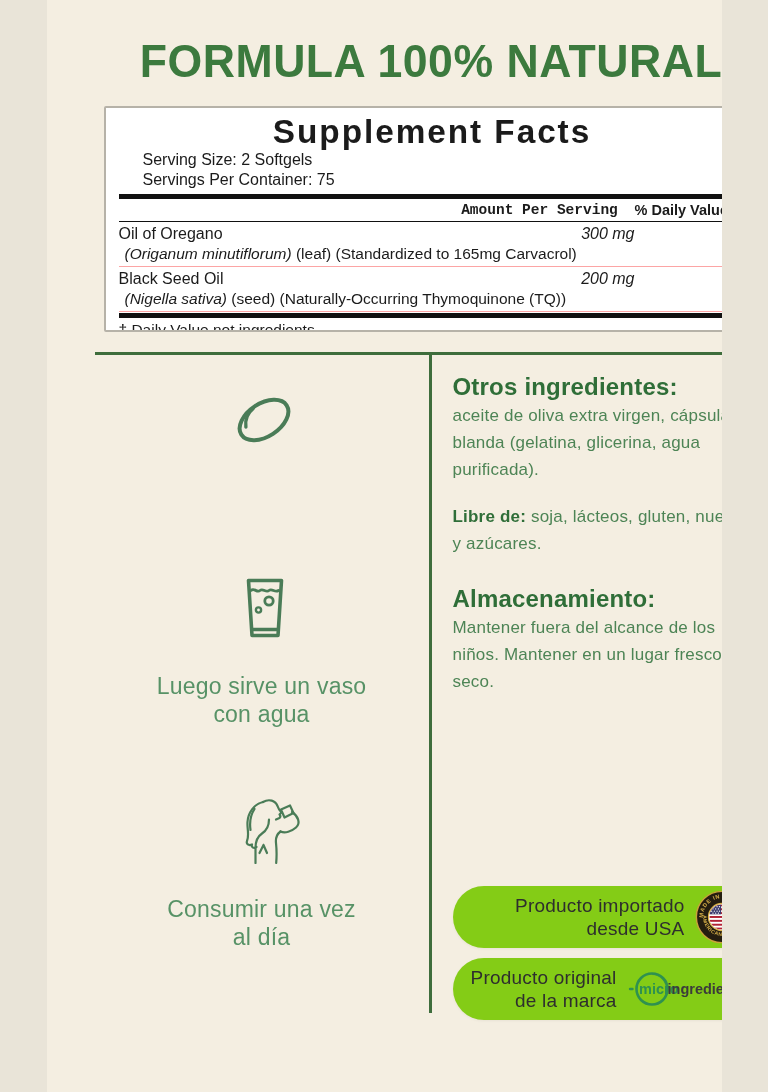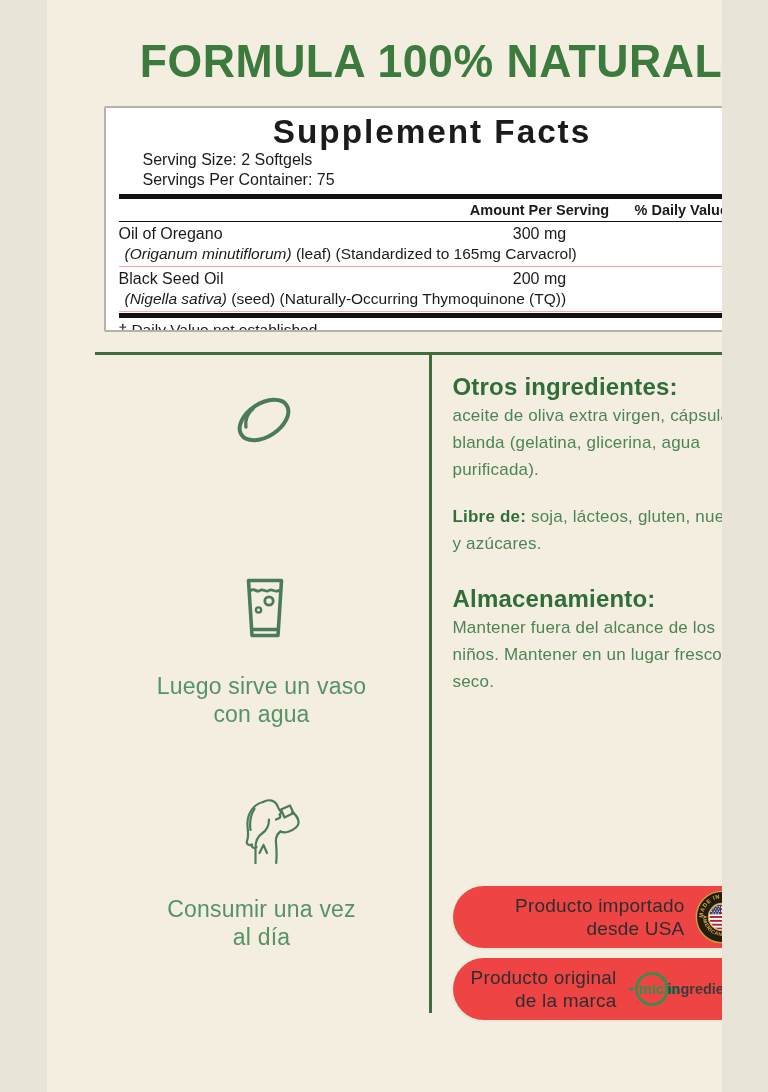--- a/index.html
+++ b/index.html
@@ -36,27 +36,27 @@
     transform:scaleX(0.98);
   }
   .sf-serving { font-size:16px; line-height:20px; font-weight:500;margin-left:24px; }
   .sf-bar { height:5px; background:#111; margin-top:4px; }
   .sf-head {
     display:flex; align-items:flex-end;
     font-size:14.5px; font-weight:bold; line-height:22px;
     border-bottom:1.5px solid #111;
   }
   .sf-head .c-name { flex:1; }
-  .sf-head .c-amt { width:190px; text-align:center; }
+  .sf-head .c-amt { width:190px; text-align:center;font-family:Liberation Mono, monospace; }
   .sf-head .c-dv  { width:110px; text-align:left; }
   .sf-row { border-bottom:1px solid #fca5a5; padding:1px 0 2px 0; }
   .sf-row:last-of-type { border-bottom:none; }
   .sf-row .r1 { display:flex; font-size:16px; line-height:21px; }
   .sf-row .r1 .c-name { flex:1; }
-  .sf-row .r1 .c-amt { width:190px; text-align:center; }
+  .sf-row .r1 .c-amt { width:190px; text-align:right;font-style:italic; }
   .sf-row .r1 .c-dv  { width:110px; text-align:right; }
   .sf-row .r2 { font-size:15.5px; line-height:20px; padding-left:6px; }
   .sf-row .r2 .latin { font-style:italic; }
   .sf-footbar { height:5px; background:#111; margin-top:1px; }
   .sf-footnote { font-size:15.5px; line-height:24px; }
   
   .hline { position:absolute; left:48px; top:352px; width:668px; height:3px; background:#3e6d3c; }
   .vline { position:absolute; left:382px; top:352px; width:3px; height:661px; background:#3e6d3c; }
   
   .step-icon { position:absolute; }
@@ -69,21 +69,21 @@
   
   .right-col { position:absolute; left:406px; top:372px; width:314px; color:#4d8455; }
   .right-col h2 { font-size:24px; line-height:30px; color:#2f6e38; font-weight:bold; letter-spacing:0.2px; }
   .right-col p  { font-size:17px; line-height:27px; letter-spacing:0.2px; }
   .right-col .sec2 { margin-top:20px; }
   .right-col .sec3 { margin-top:27px; }
   .right-col b { color:#2f6e38; }
   
   .badge {
     position:absolute; left:406px; width:308px; height:62px;
-    background:#ef4444; border-radius:31px;
+    background:#84cc16; border-radius:31px;
     display:flex; align-items:center; justify-content:flex-end;
     padding:0 12px 0 18px;
     box-shadow:0 1px 3px rgba(0,0,0,0.05);
   }
   .badge-1 { top:886px; }
   .badge-2 { top:958px; }
   .badge-text {
     text-align:right; color:#2e2e2e;
     font-size:19px; line-height:23px; letter-spacing:0.2px;
     margin-right:10px;
@@ -120,21 +120,21 @@
       <div class="r1">
         <span class="c-name">Black Seed Oil</span>
         <span class="c-amt">200 mg</span>
         <span class="c-dv">†</span>
       </div>
       <div class="r2">
         <span class="latin">(Nigella sativa)</span><span> (seed) (Naturally-Occurring Thymoquinone (TQ))</span>
       </div>
     </div>
     <div class="sf-footbar"></div>
-    <div class="sf-footnote">† Daily Value not established.</div>
+    <div class="sf-footnote">† Daily Value not ingredients.</div>
   </div>
 
   <div class="hline"></div>
   <div class="vline"></div>
 
   <svg class="step-icon" style="left:185px; top:390px;" width="64" height="62" viewBox="0 0 64 62">
     <g class="icon-stroke" transform="rotate(-33 32 30)">
       <ellipse cx="32" cy="30" rx="27" ry="16.5" stroke-width="4"></ellipse>
       <path d="M13 26 C16 19 23 15 29 14.5" stroke-width="3.4"></path>
     </g>

